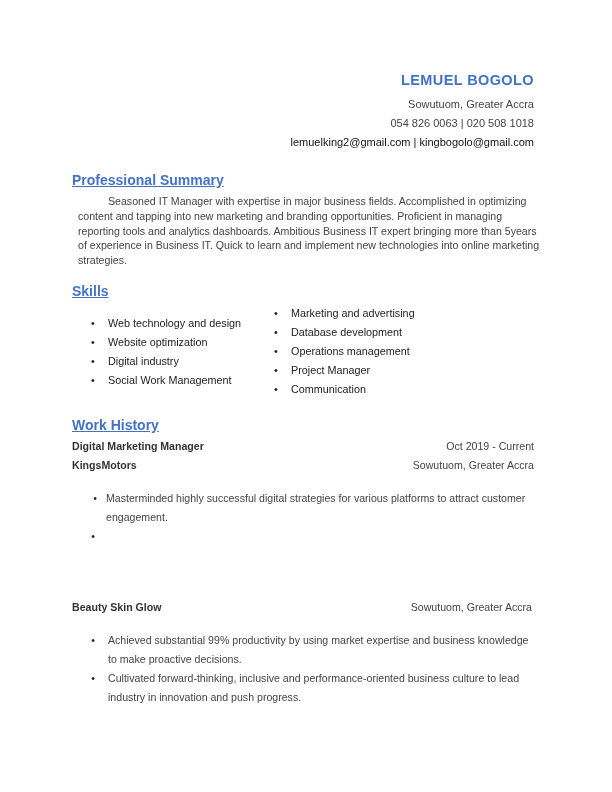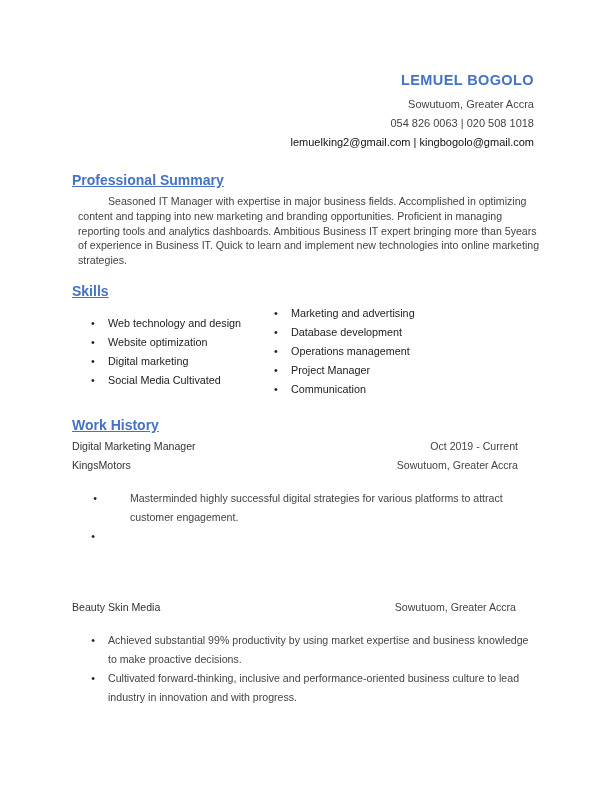--- a/index.html
+++ b/index.html
@@ -10,22 +10,22 @@
     .name { font-size: 14.5px; font-weight: bold; color: #4472c4; letter-spacing: 0.4px; margin: 0 0 7px 0; }
     .hline { font-size: 11px; line-height: 19px; color: #444; }
     .hline.email { color: #111; }
     .section-title { position: absolute; left: 72px; font-size: 14px; font-weight: bold; color: #4472c4; text-decoration: underline; }
     .summary { position: absolute; left: 78px; top: 194px; width: 462px; font-size: 10.6px; line-height: 14.8px; color: #444; }
     .summary .indent { display: inline-block; width: 30px; }
     .skills-col { position: absolute; list-style: none; margin: 0; padding: 0; font-size: 10.8px; color: #222; }
     .skills-col li { position: relative; height: 19px; line-height: 19px; padding-left: 20px; }
     .bullet { position: absolute; left: 0; top: 0; width: 10px; text-align: center; color: #222; }
     .row { position: absolute; left: 72px; width: 462px; font-size: 10.6px; height: 19px; line-height: 19px; }
-    .row .left { position: absolute; left: 0; font-weight: normal; color: #333; }
-    .row .right { position: absolute; right: 16px; color: #444; }
+    .row .left { position: absolute; left: 0; font-weight: bold; color: #333; }
+    .row .right { position: absolute; right: 0; color: #444; }
     .bullets { position: absolute; list-style: none; margin: 0; padding: 0; font-size: 10.6px; color: #444; }
     .bullets li { position: relative; line-height: 19px; padding-left: 20px; }
   </style>
 </head>
 <body>
 
 <div class="page">
 
   <div class="header">
     <div class="name">LEMUEL BOGOLO</div>
@@ -34,48 +34,48 @@
     <div class="hline email">lemuelking2@gmail.com | kingbogolo@gmail.com</div>
   </div>
 
   <div class="section-title" style="top:172px;">Professional Summary</div>
   <div class="summary"><span class="indent"></span><span>Seasoned IT Manager with expertise in major business fields. Accomplished in optimizing content and tapping into new marketing and branding opportunities. Proficient in managing reporting tools and analytics dashboards. Ambitious Business IT expert bringing more than 5years of experience in Business IT. Quick to learn and implement new technologies into online marketing strategies.</span></div>
 
   <div class="section-title" style="top:283px;">Skills</div>
   <ul class="skills-col" style="left:88px; top:314px;">
     <li><span class="bullet">•</span><span>Web technology and design</span></li>
     <li><span class="bullet">•</span><span>Website optimization</span></li>
-    <li><span class="bullet">•</span><span>Digital marketing</span></li>
-    <li><span class="bullet">•</span><span>Social Media Cultivated</span></li>
+    <li><span class="bullet">•</span><span>Digital industry</span></li>
+    <li><span class="bullet">•</span><span>Social Work Management</span></li>
   </ul>
   <ul class="skills-col" style="left:271px; top:304px;">
     <li><span class="bullet">•</span><span>Marketing and advertising</span></li>
     <li><span class="bullet">•</span><span>Database development</span></li>
     <li><span class="bullet">•</span><span>Operations management</span></li>
     <li><span class="bullet">•</span><span>Project Manager</span></li>
     <li><span class="bullet">•</span><span>Communication</span></li>
   </ul>
 
   <div class="section-title" style="top:417px;">Work History</div>
 
   <div class="row" style="top:437px;">
     <span class="left">Digital Marketing Manager</span>
     <span class="right">Oct 2019 - Current</span>
   </div>
   <div class="row" style="top:456px;text-align:center;">
     <span class="left">KingsMotors</span>
     <span class="right">Sowutuom, Greater Accra</span>
   </div>
   <ul class="bullets" style="left:88px; top:489px; width:440px;">
-    <li style="padding-left:10px;"><span class="bullet" style="left:4px;width:6px;">•</span><span style="display:inline-block;padding-left:8px;text-indent:0;margin-left:24px;">Masterminded highly successful digital strategies for various platforms to attract customer engagement.</span></li>
+    <li style="padding-left:10px;"><span class="bullet" style="left:4px;width:6px;">•</span><span style="display:inline-block;padding-left:8px;text-indent:0;">Masterminded highly successful digital strategies for various platforms to attract customer engagement.</span></li>
     <li><span class="bullet">•</span></li>
   </ul>
 
   <div class="row" style="top:598px; width:460px;">
-    <span class="left">Beauty Skin Media</span>
+    <span class="left">Beauty Skin Glow</span>
     <span class="right">Sowutuom, Greater Accra</span>
   </div>
   <ul class="bullets" style="left:88px; top:631px; width:452px;">
     <li><span class="bullet">•</span><span>Achieved substantial 99% productivity by using market expertise and business knowledge to make proactive decisions.</span></li>
-    <li><span class="bullet">•</span><span>Cultivated forward-thinking, inclusive and performance-oriented business culture to lead industry in innovation and with progress.</span></li>
+    <li><span class="bullet">•</span><span>Cultivated forward-thinking, inclusive and performance-oriented business culture to lead industry in innovation and push progress.</span></li>
   </ul>
 
 </div>
 
 </body></html>

